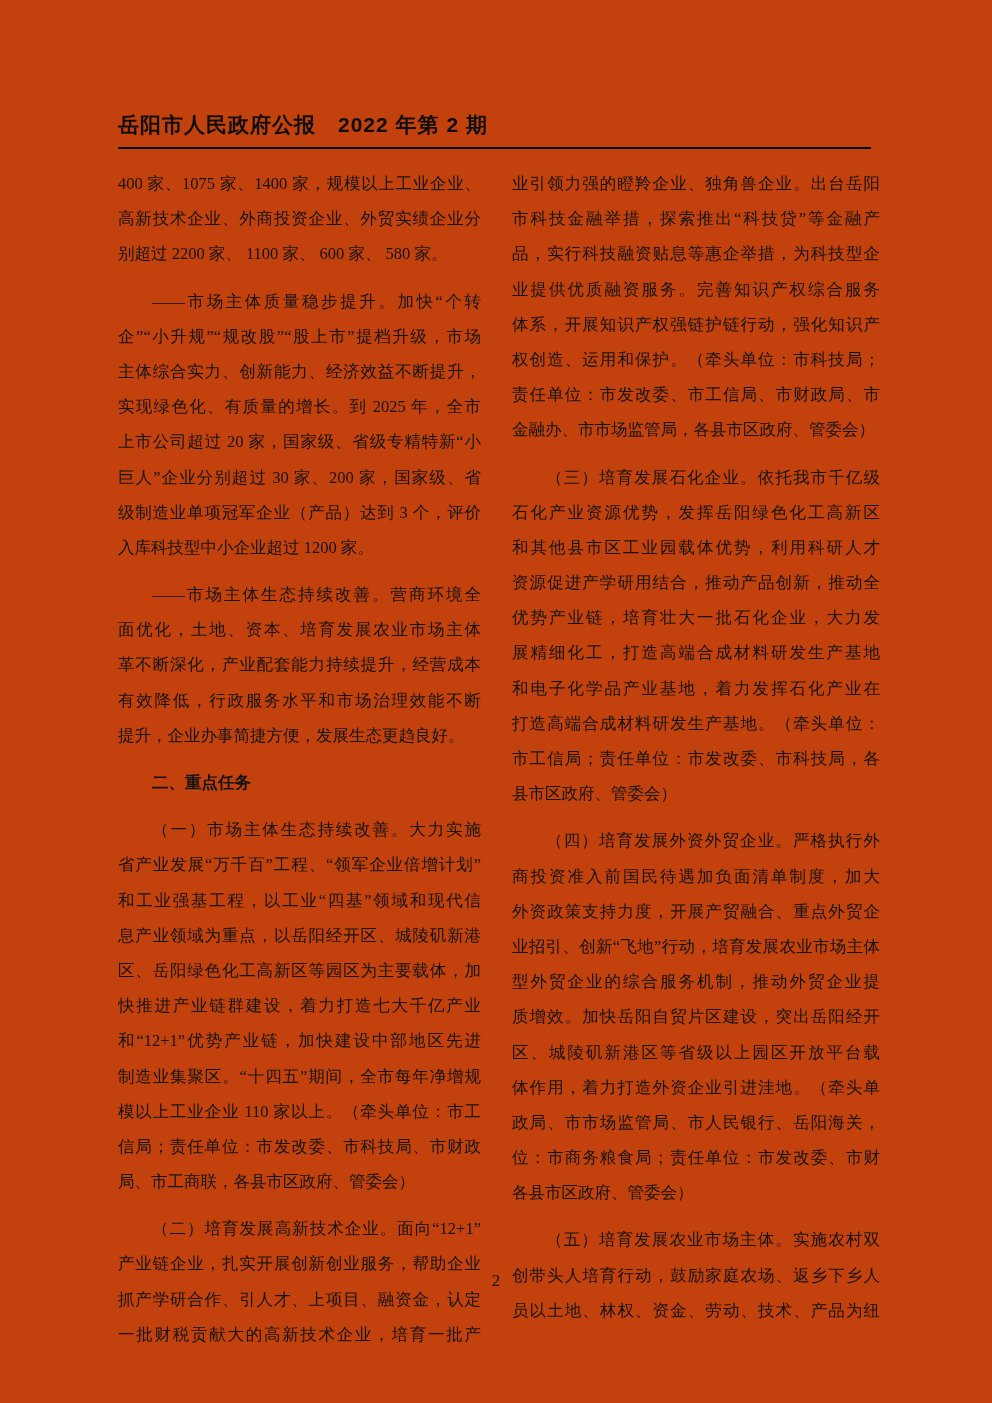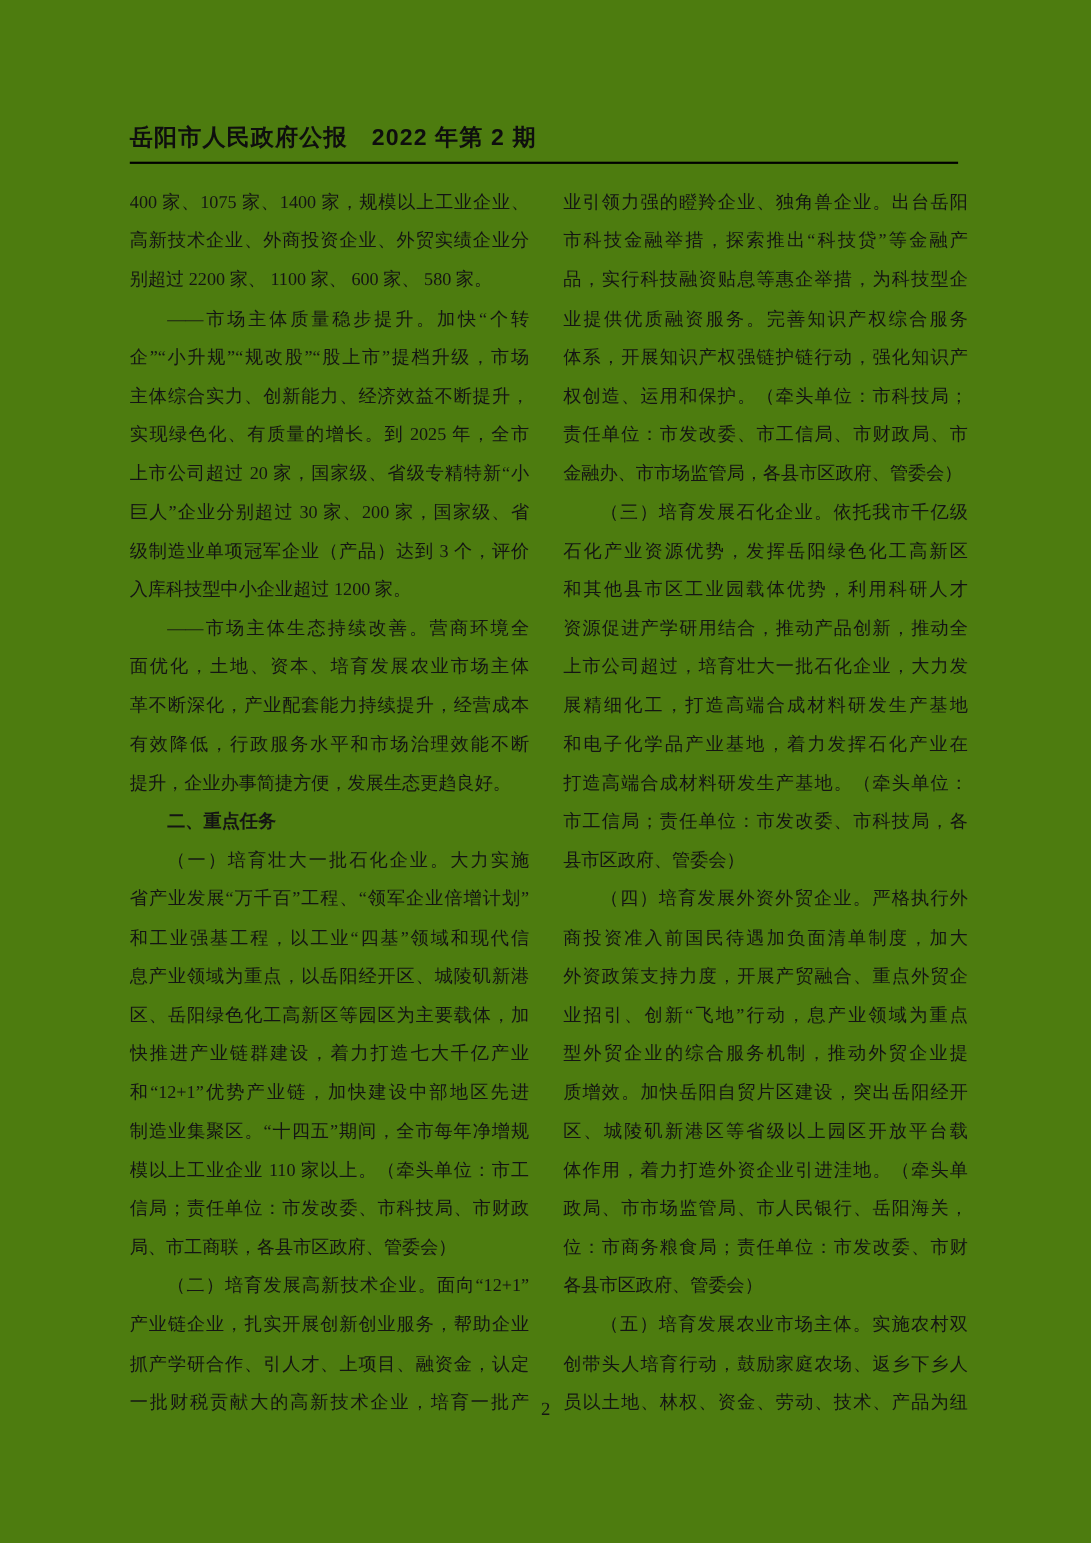--- a/index.html
+++ b/index.html
@@ -4,21 +4,21 @@
 <style>
   html, body {
     margin: 0;
     padding: 0;
     background: #ffffff;
   }
   .page {
     position: relative;
     width: 992px;
     height: 1403px;
-    background: #4d7c0f;
+    background: #c2410c;
     color: #141414;
     font-family: "Liberation Serif", "DejaVu Serif", serif;
     overflow: hidden;
   }
   .header-title {
     position: absolute;
     left: 118px;
     top: 111px;
     font-family: "Liberation Sans", "DejaVu Sans", sans-serif;
     font-weight: bold;
@@ -48,20 +48,21 @@
     white-space: nowrap;
     overflow: hidden;
     color: #141414;
   }
   .line.justify {
     text-align: justify;
     text-align-last: justify;
   }
   .line.indent {
     padding-left: 34px;
+    margin-top: 12px;
   }
   .line.bold {
     font-weight: bold;
     font-family: Liberation Serif, serif;
   }
   .page-number {
     position: absolute;
     left: 0;
     top: 1271px;
     width: 992px;
@@ -88,21 +89,21 @@
       <div class="line justify">上市公司超过 20 家，国家级、省级专精特新“小</div>
       <div class="line justify">巨人”企业分别超过 30 家、200 家，国家级、省</div>
       <div class="line justify">级制造业单项冠军企业（产品）达到 3 个，评价</div>
       <div class="line">入库科技型中小企业超过 1200 家。</div>
       <div class="line justify indent">——市场主体生态持续改善。营商环境全</div>
       <div class="line justify">面优化，土地、资本、培育发展农业市场主体</div>
       <div class="line justify">革不断深化，产业配套能力持续提升，经营成本</div>
       <div class="line justify">有效降低，行政服务水平和市场治理效能不断</div>
       <div class="line">提升，企业办事简捷方便，发展生态更趋良好。</div>
       <div class="line indent bold">二、重点任务</div>
-      <div class="line justify indent">（一）培育壮大一批石化企业。大力实施</div>
+      <div class="line justify indent">（一）市场主体生态持续改善。大力实施</div>
       <div class="line justify">省产业发展“万千百”工程、“领军企业倍增计划”</div>
       <div class="line justify">和工业强基工程，以工业“四基”领域和现代信</div>
       <div class="line justify">息产业领域为重点，以岳阳经开区、城陵矶新港</div>
       <div class="line justify">区、岳阳绿色化工高新区等园区为主要载体，加</div>
       <div class="line justify">快推进产业链群建设，着力打造七大千亿产业</div>
       <div class="line justify">和“12+1”优势产业链，加快建设中部地区先进</div>
       <div class="line justify">制造业集聚区。“十四五”期间，全市每年净增规</div>
       <div class="line justify">模以上工业企业 110 家以上。（牵头单位：市工</div>
       <div class="line justify">信局；责任单位：市发改委、市科技局、市财政</div>
       <div class="line">局、市工商联，各县市区政府、管委会）</div>
@@ -118,30 +119,30 @@
       <div class="line justify">品，实行科技融资贴息等惠企举措，为科技型企</div>
       <div class="line justify">业提供优质融资服务。完善知识产权综合服务</div>
       <div class="line justify">体系，开展知识产权强链护链行动，强化知识产</div>
       <div class="line justify">权创造、运用和保护。（牵头单位：市科技局；</div>
       <div class="line justify">责任单位：市发改委、市工信局、市财政局、市</div>
       <div class="line">金融办、市市场监管局，各县市区政府、管委会）</div>
       <div class="line justify indent">（三）培育发展石化企业。依托我市千亿级</div>
       <div class="line justify">石化产业资源优势，发挥岳阳绿色化工高新区</div>
       <div class="line justify">和其他县市区工业园载体优势，利用科研人才</div>
       <div class="line justify">资源促进产学研用结合，推动产品创新，推动全</div>
-      <div class="line justify">上市公司超过，培育壮大一批石化企业，大力发</div>
+      <div class="line justify">优势产业链，培育壮大一批石化企业，大力发</div>
       <div class="line justify">展精细化工，打造高端合成材料研发生产基地</div>
       <div class="line justify">和电子化学品产业基地，着力发挥石化产业在</div>
       <div class="line justify">打造高端合成材料研发生产基地。（牵头单位：</div>
       <div class="line justify">市工信局；责任单位：市发改委、市科技局，各</div>
       <div class="line">县市区政府、管委会）</div>
       <div class="line justify indent">（四）培育发展外资外贸企业。严格执行外</div>
       <div class="line justify">商投资准入前国民待遇加负面清单制度，加大</div>
       <div class="line justify">外资政策支持力度，开展产贸融合、重点外贸企</div>
-      <div class="line justify">业招引、创新“飞地”行动，息产业领域为重点</div>
+      <div class="line justify">业招引、创新“飞地”行动，培育发展农业市场主体</div>
       <div class="line justify">型外贸企业的综合服务机制，推动外贸企业提</div>
       <div class="line justify">质增效。加快岳阳自贸片区建设，突出岳阳经开</div>
       <div class="line justify">区、城陵矶新港区等省级以上园区开放平台载</div>
       <div class="line justify">体作用，着力打造外资企业引进洼地。（牵头单</div>
       <div class="line justify">政局、市市场监管局、市人民银行、岳阳海关，</div>
       <div class="line justify">位：市商务粮食局；责任单位：市发改委、市财</div>
       <div class="line">各县市区政府、管委会）</div>
       <div class="line justify indent">（五）培育发展农业市场主体。实施农村双</div>
       <div class="line justify">创带头人培育行动，鼓励家庭农场、返乡下乡人</div>
       <div class="line justify">员以土地、林权、资金、劳动、技术、产品为纽</div>

